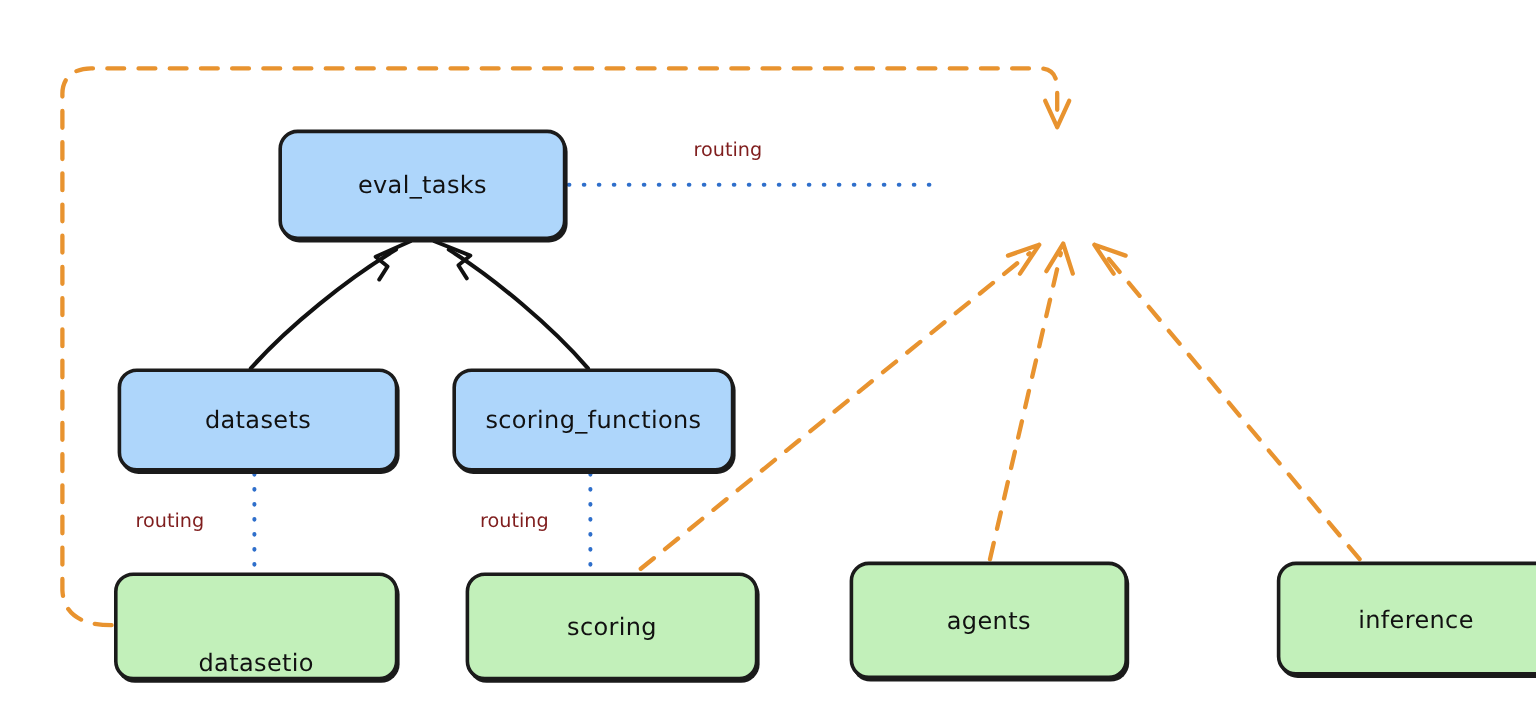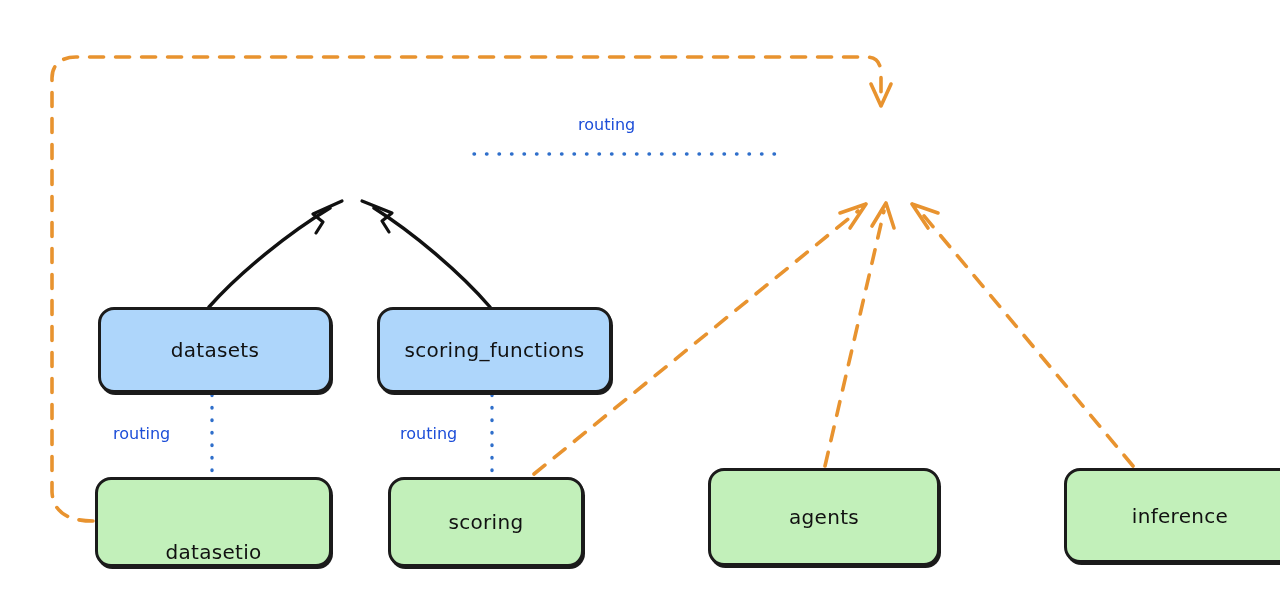--- a/index.html
+++ b/index.html
@@ -43,21 +43,21 @@
     font-size: 20px;
     color: #111111;
     letter-spacing: 0.3px;
     white-space: nowrap;
     pointer-events: none;
   }
   .edge-label {
     position: absolute;
     font-family: "DejaVu Sans", sans-serif;
     font-size: 16px;
-    color: #1d4ed8;
+    color: #7f1d1d;
     white-space: nowrap;
   }
 </style>
 </head>
 <body>
 
 <div id="canvas">
 
   <svg id="edges" viewBox="0 0 1280 596" xmlns="http://www.w3.org/2000/svg">
 
@@ -98,35 +98,38 @@
       <path d="M 886 203 L 872 226 M 886 203 L 894 228" fill="none" stroke="#e8932f" stroke-width="3.6" stroke-linecap="round"></path>
     </g>
 
     <g>
       <path d="M 1133 466 L 920 211" fill="none" stroke="#e8932f" stroke-width="3.6" stroke-linecap="round" stroke-dasharray="14 12"></path>
       <path d="M 912 204 L 938 213 M 912 204 L 928 228" fill="none" stroke="#e8932f" stroke-width="3.6" stroke-linecap="round"></path>
     </g>
 
   </svg>
 
+  <div class="node node-api" style="left:232px; top:108px; width:240px; height:92px;">
+    <span class="node-label">eval_tasks</span>
+  </div>
 
 
   <div class="node node-api" style="left:377px; top:307px; width:235px; height:86px;">
     <span class="node-label">scoring_functions</span>
   </div>
 
   <div class="node node-api" style="left:98px; top:307px; width:234px; height:86px;">
     <span class="node-label">datasets</span>
   </div>
 
   <div class="node node-prov" style="left:95px; top:477px; width:237px; height:90px;align-items:flex-end;">
     <span class="node-label">datasetio</span>
   </div>
 
-  <div class="node node-prov" style="left:388px; top:477px; width:196px; height:90px;">
+  <div class="node node-prov" style="left:388px; top:477px; width:244px; height:90px;">
     <span class="node-label">scoring</span>
   </div>
 
   <div class="node node-prov" style="left:708px; top:468px; width:232px; height:98px;">
     <span class="node-label">agents</span>
   </div>
 
   <div class="node node-prov" style="left:1064px; top:468px; width:232px; height:95px;">
     <span class="node-label">inference</span>
   </div>

